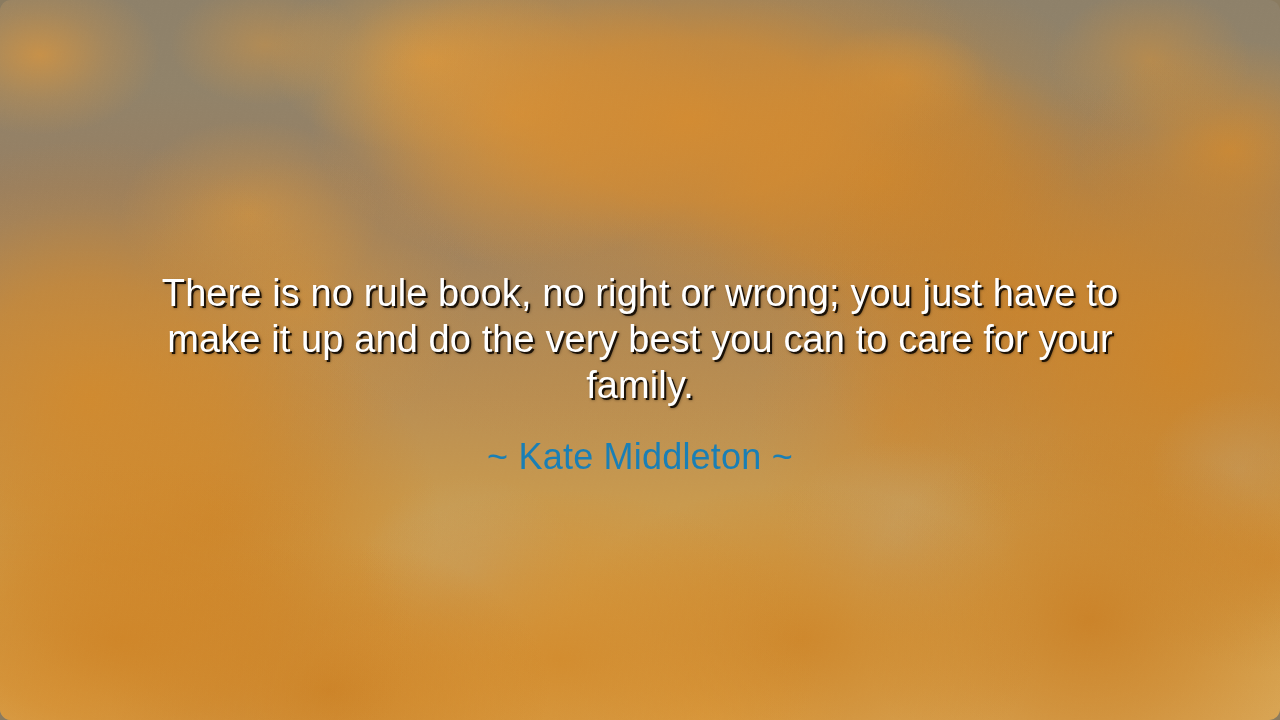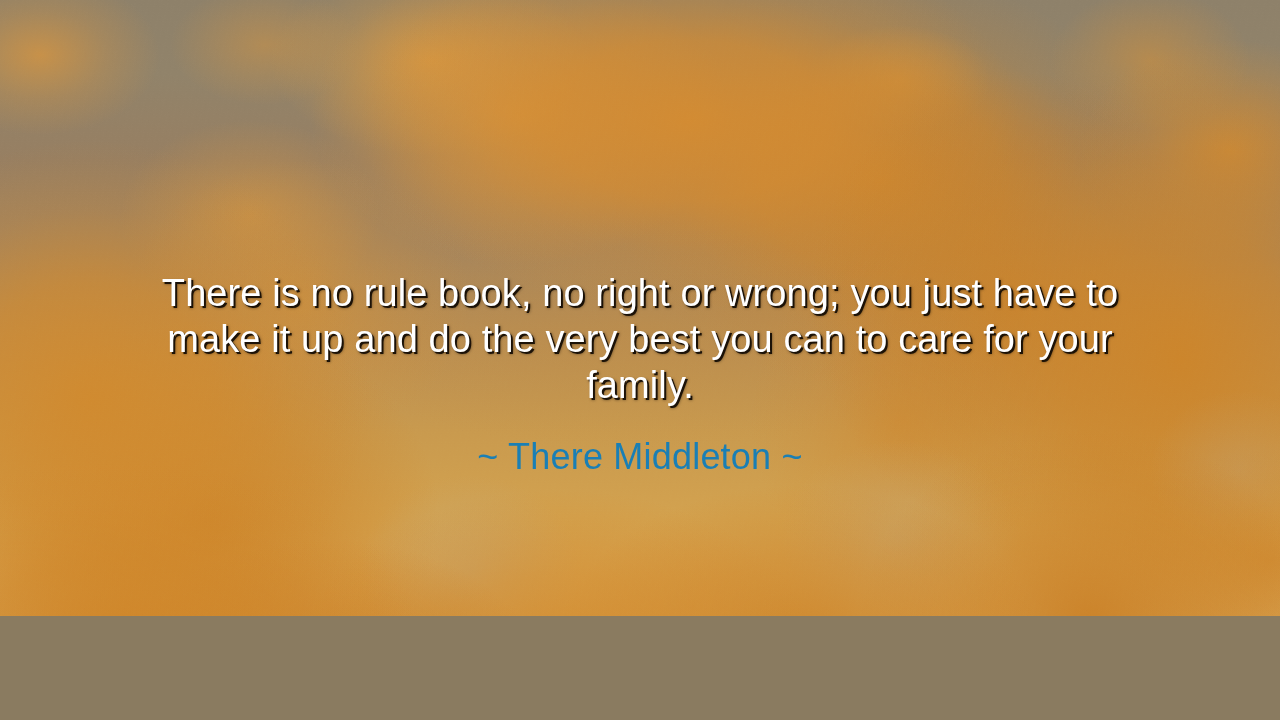--- a/index.html
+++ b/index.html
@@ -8,23 +8,24 @@
     padding: 0;
     width: 1280px;
     height: 720px;
     overflow: hidden;
     background: #8a7b60;
   }
 
   #quote-card {
     position: relative;
     width: 1280px;
-    height: 616px;
+    height: 720px;
     overflow: hidden;
     font-family: "Liberation Sans", sans-serif;
+    border-radius: 11px;
   }
 
   
   .sky-layer {
     position: absolute;
     inset: 0;
     pointer-events: none;
   }
 
   
@@ -143,16 +144,16 @@
 <div id="quote-card">
 
   <div class="sky-layer sky-base"></div>
   <div class="sky-layer sky-clouds-a"></div>
   <div class="sky-layer sky-clouds-b"></div>
   <div class="sky-layer sky-clouds-c"></div>
   <div class="sky-layer sky-grain"></div>
 
   <div id="text-block">
     <p id="quote-text">There is no rule book, no right or wrong; you just have to make it up and do the very best you can to care for your family.</p>
-    <p id="quote-attribution">~ There Middleton ~</p>
+    <p id="quote-attribution">~ Kate Middleton ~</p>
   </div>
 
 </div>
 
 </body></html>

